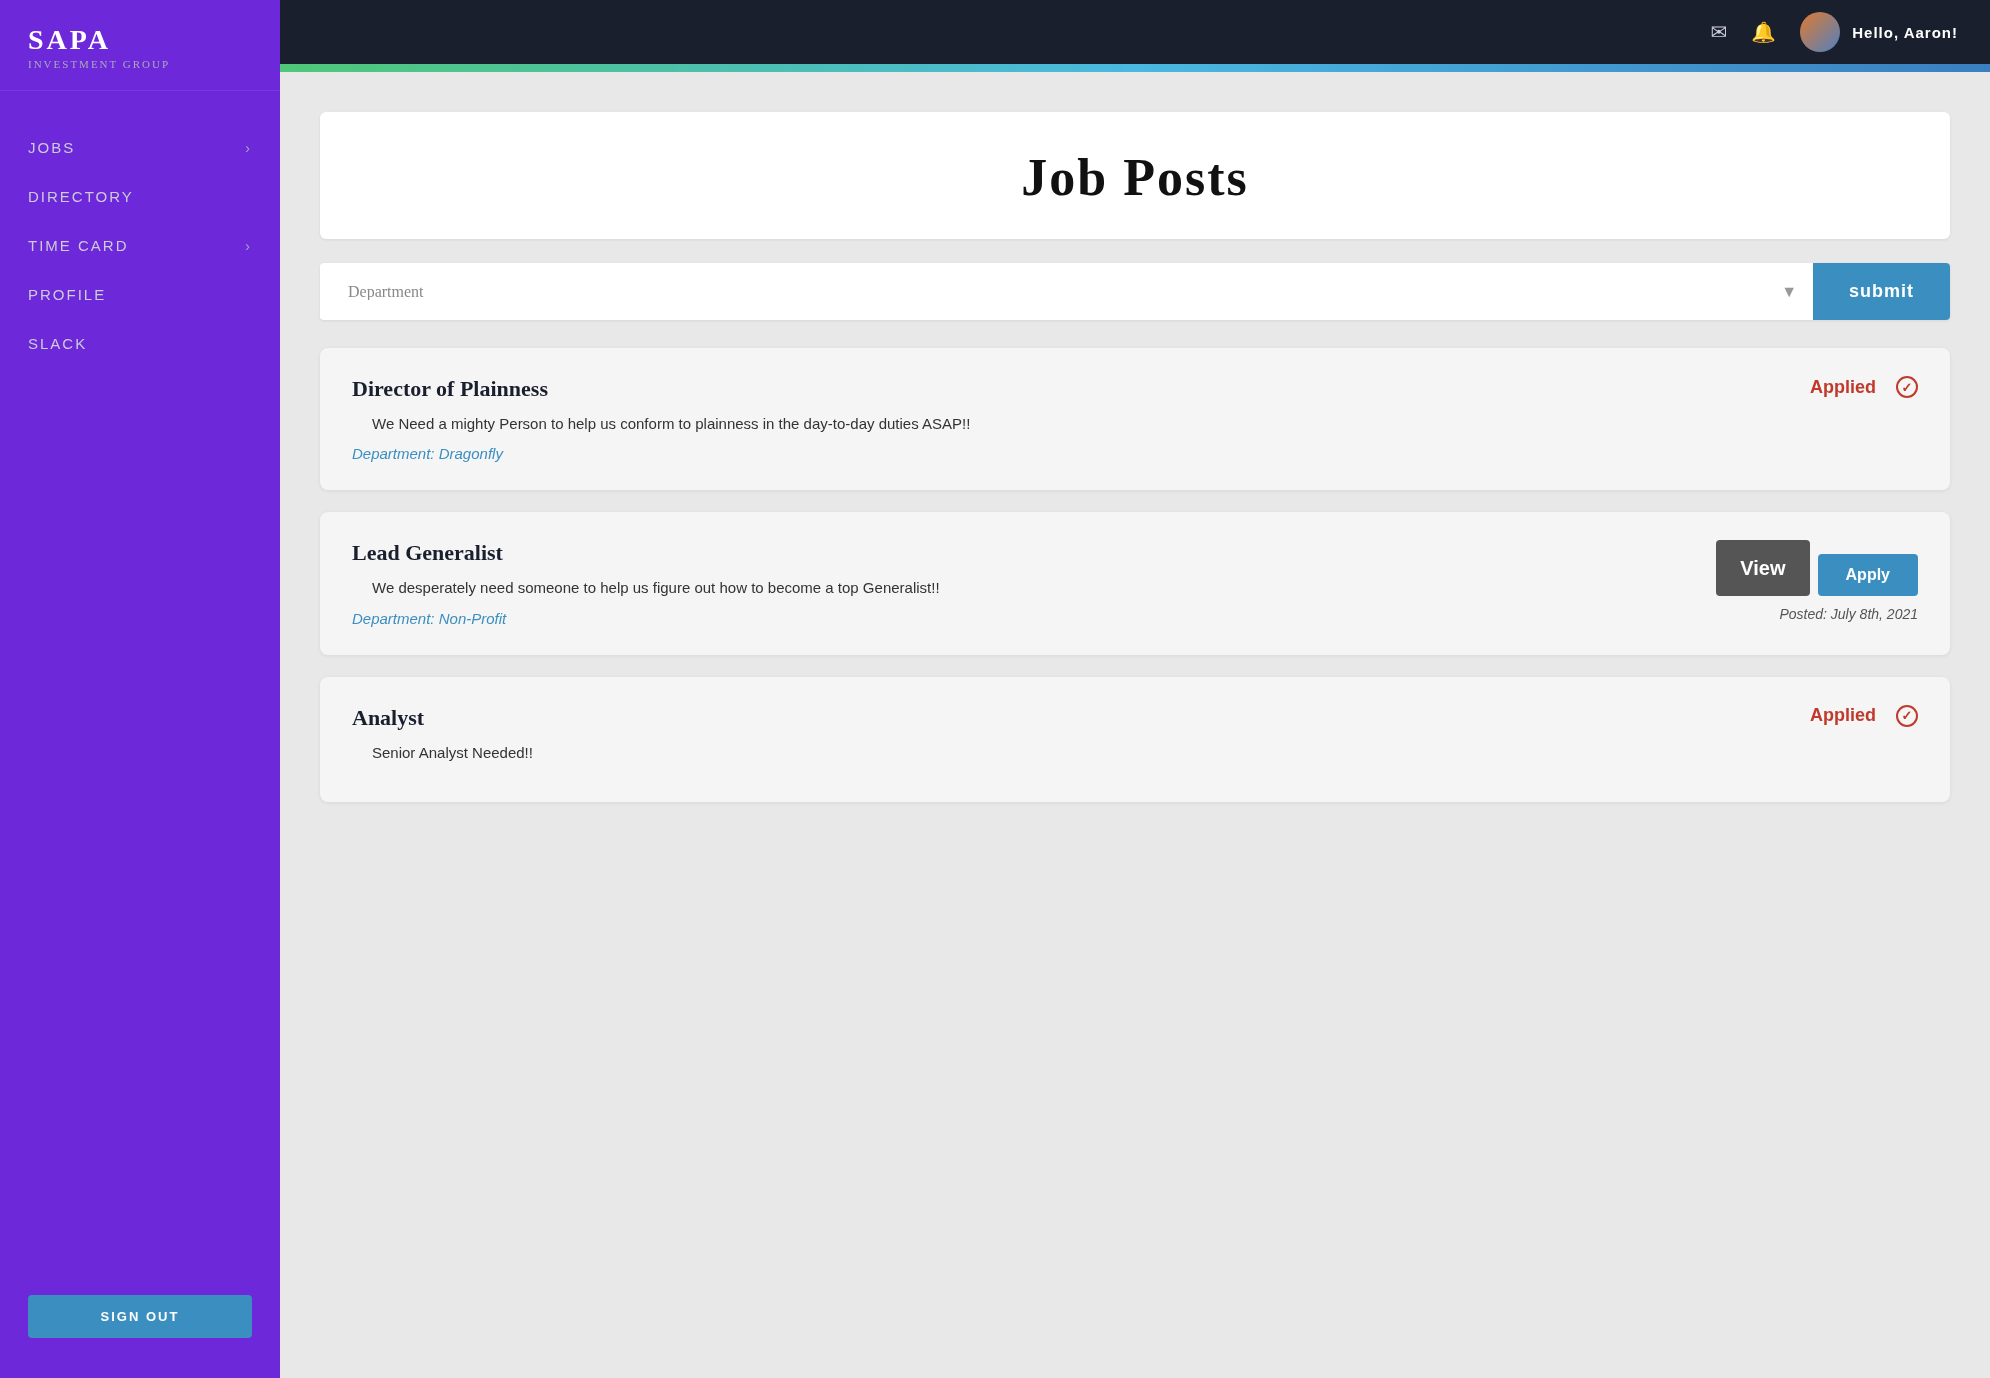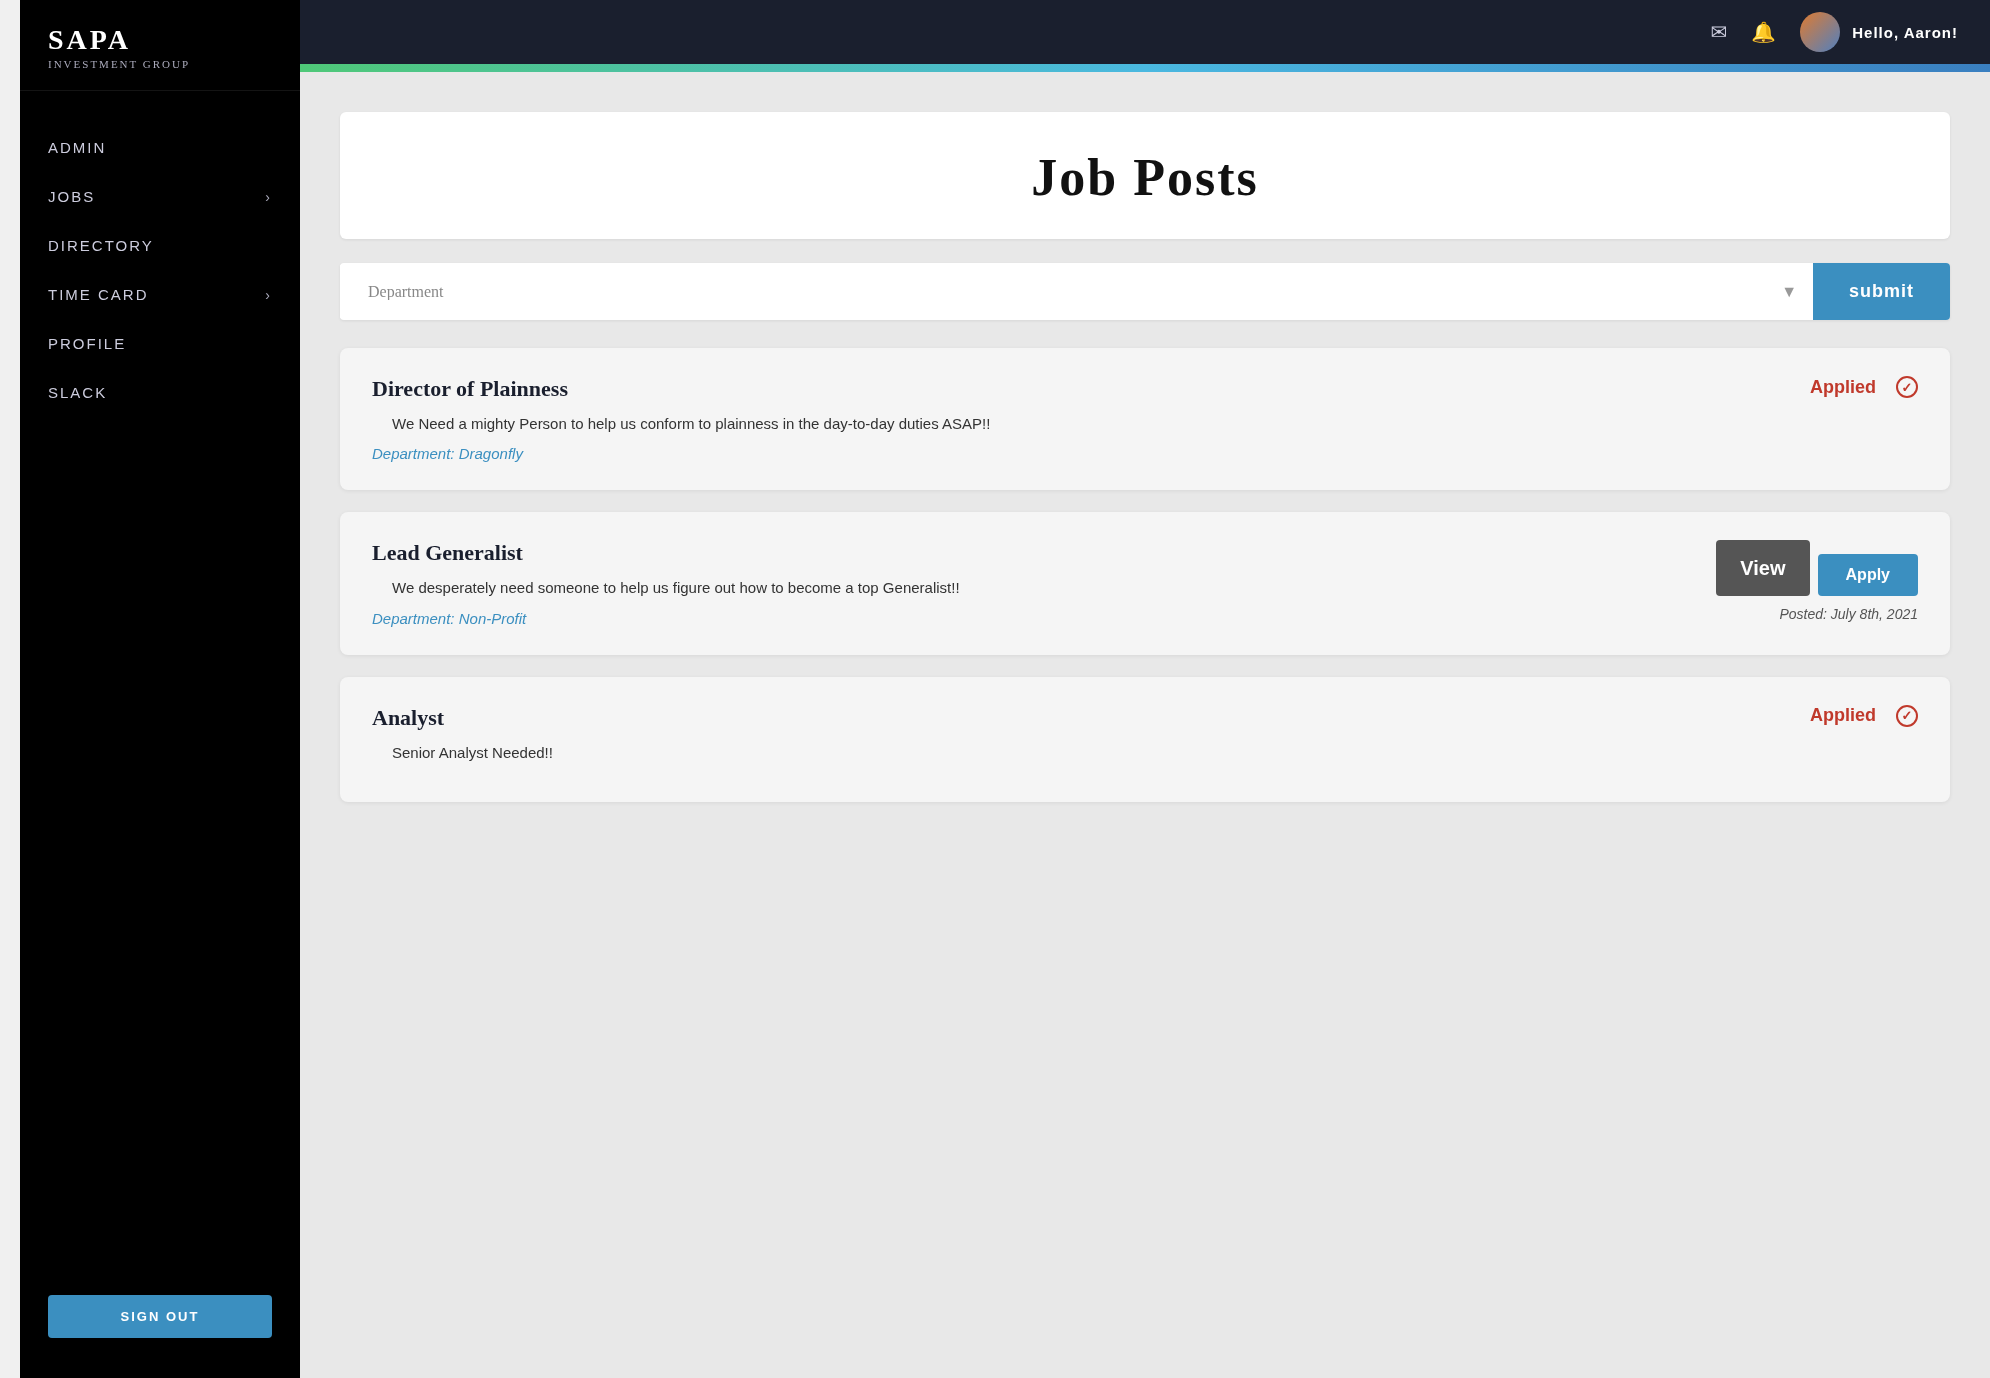--- a/index.html
+++ b/index.html
@@ -2,26 +2,25 @@
 <html><head>
   <meta charset="utf-8">
   <style>
     * { margin: 0; padding: 0; box-sizing: border-box; }
     body { font-family: 'Georgia', serif; background: #f0f0f0; display: flex; min-height: 100vh; }
 
     
     .sidebar {
       width: 280px;
       min-width: 280px;
-      background: #000000;
+      background: #6d28d9;
       display: flex;
       flex-direction: column;
       padding: 0;
       min-height: 100vh;
-      margin-left: 20px;
     }
     .sidebar-logo {
       padding: 24px 28px 20px;
       border-bottom: 1px solid rgba(255,255,255,0.08);
     }
     .logo-text {
       color: #fff;
       font-size: 28px;
       font-weight: bold;
       letter-spacing: 3px;
@@ -287,23 +286,20 @@
   </style>
 </head>
 <body>
 
 <div class="sidebar">
   <div class="sidebar-logo">
     <div class="logo-text">SAPA</div>
     <div class="logo-sub">Investment Group</div>
   </div>
   <nav class="sidebar-nav">
-    <div class="nav-item">
-      <span>Admin</span>
-    </div>
     <div class="nav-item">
       <span>Jobs</span>
       <span class="chevron">›</span>
     </div>
     <div class="nav-item">
       <span>Directory</span>
     </div>
     <div class="nav-item">
       <span>Time Card</span>
       <span class="chevron">›</span>

